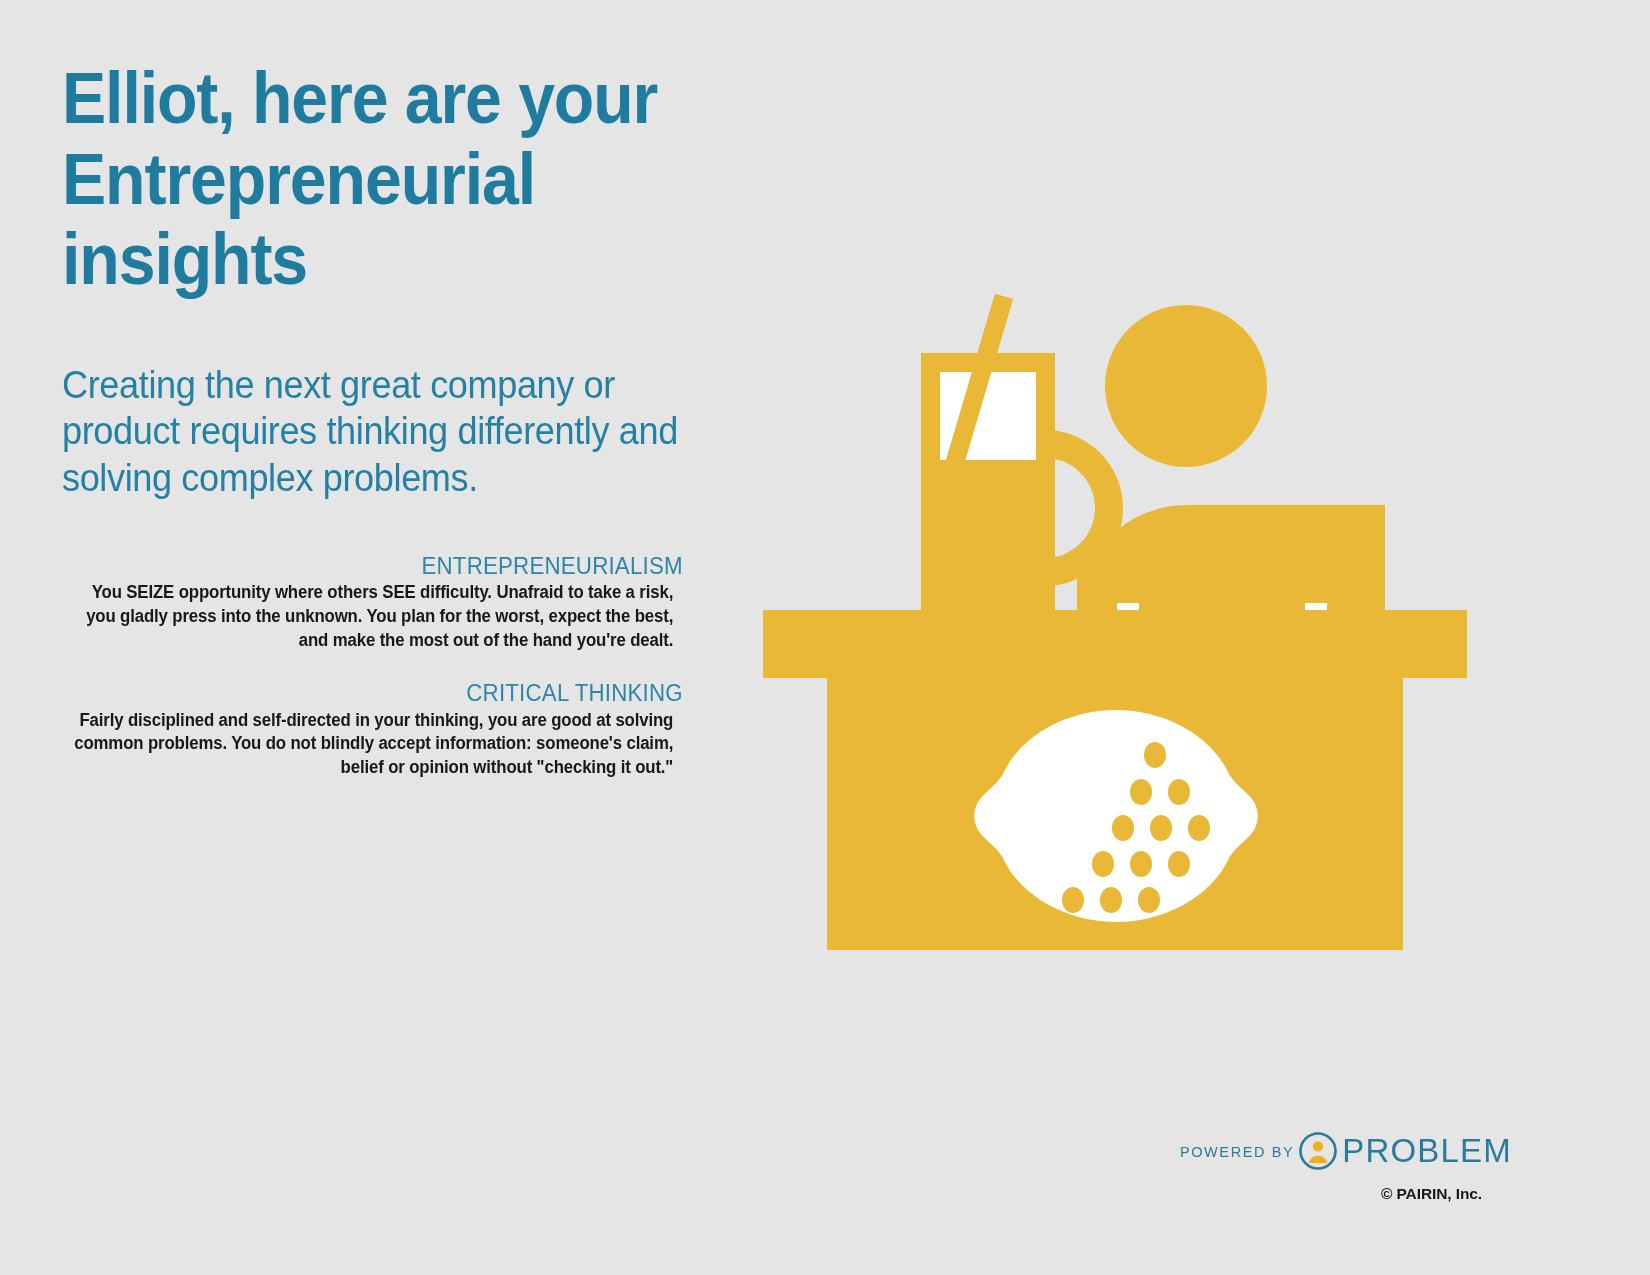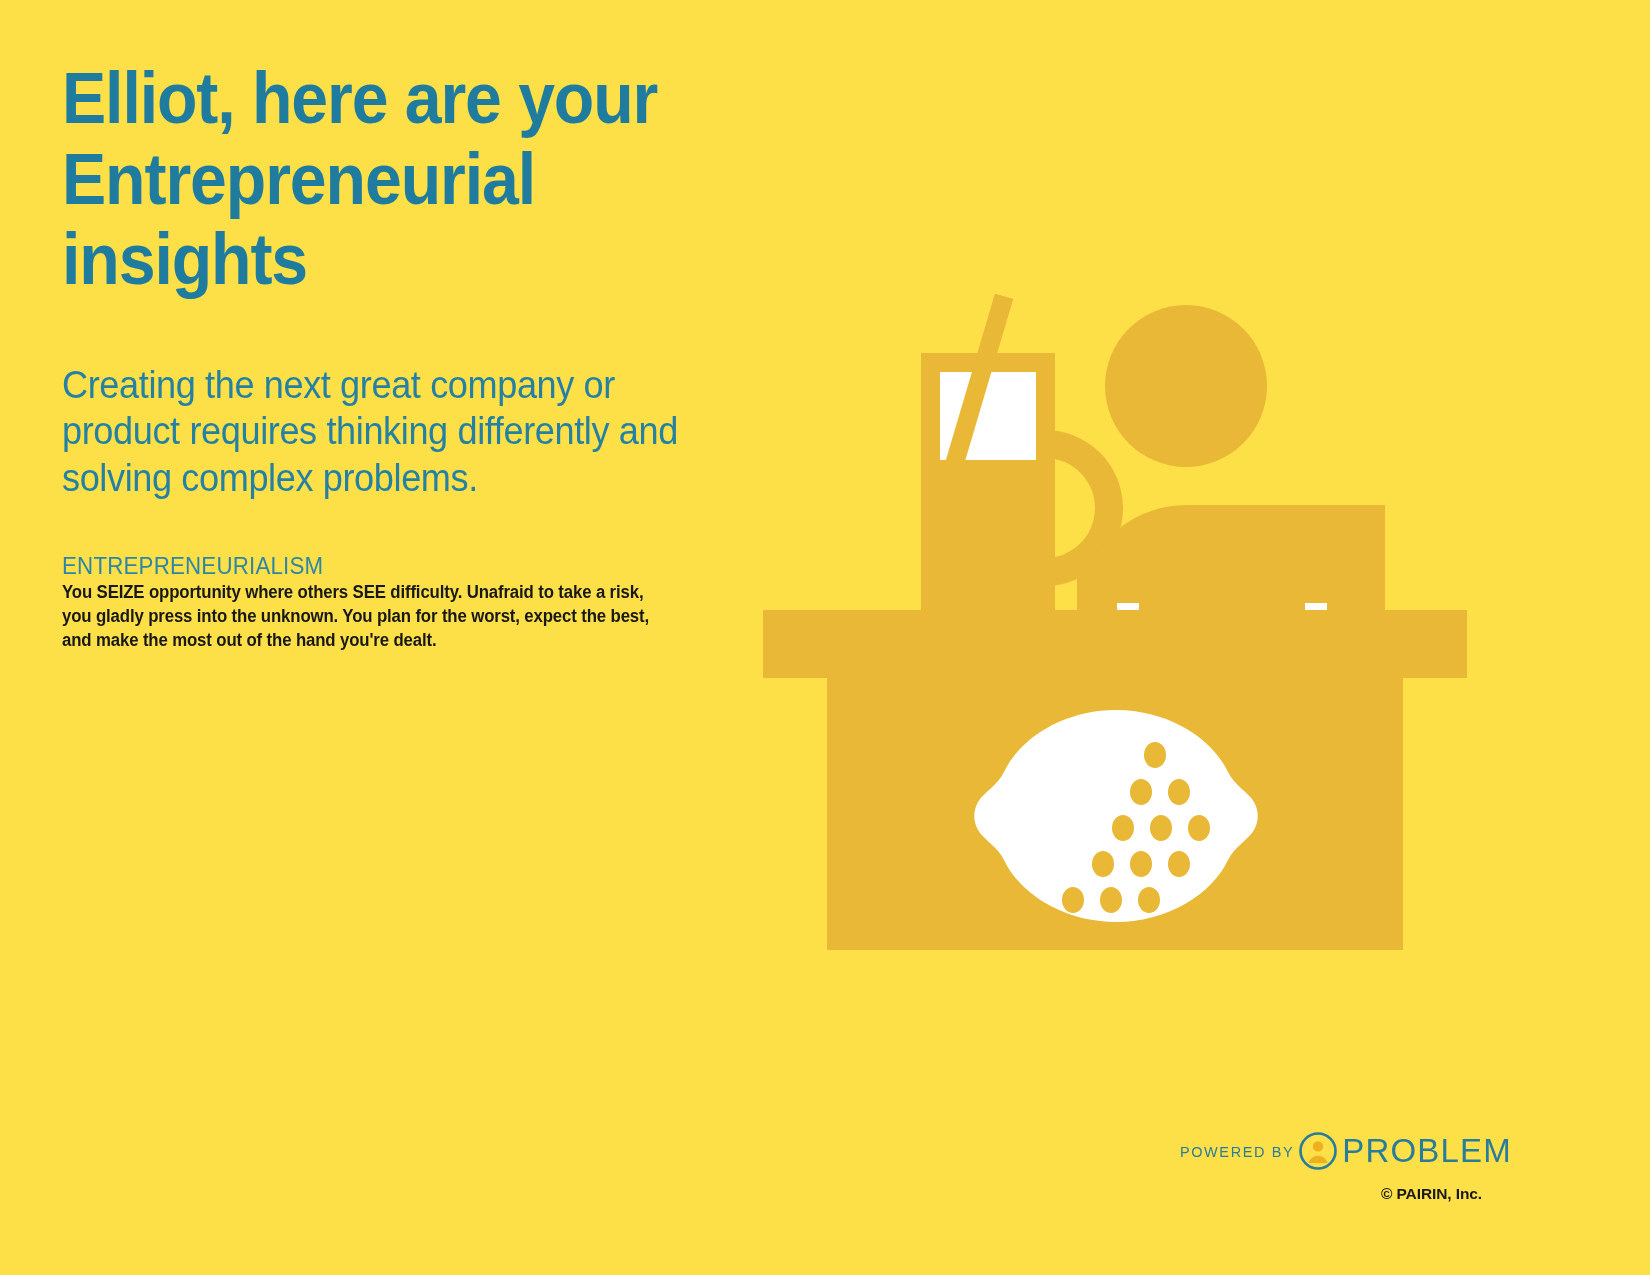--- a/index.html
+++ b/index.html
@@ -12,21 +12,21 @@
     height: 1275px;
     position: relative;
     overflow: hidden;
     font-family: "Liberation Sans", sans-serif;
     -webkit-font-smoothing: antialiased;
   }
 
   .page {
     position: absolute;
     inset: 0;
-    background: #fde047;
+    background: #e5e5e5;
   }
 
   
   .left-col {
     position: absolute;
     left: 62px;
     top: 58px;
     width: 700px;
   }
 
@@ -57,20 +57,21 @@
     max-width: 740px;
   }
 
   .sections {
     margin-top: 52px;
     width: 640px;
   }
 
   .section {
     margin-bottom: 28px;
+    text-align: right;
   }
   .section:last-child { margin-bottom: 0; }
 
   .section-title {
     color: #2C86A8;
     font-family: "Liberation Sans", sans-serif;
     font-weight: 400;
     font-size: 23px;
     letter-spacing: 0.2px;
     line-height: 1.15;
@@ -159,20 +160,24 @@
     <p class="subhead">Creating the next great company or product requires thinking differently and solving complex problems.</p>
 
     <div class="sections">
 
       <div class="section">
         <h2 class="section-title">ENTREPRENEURIALISM</h2>
         <p class="section-body">You SEIZE opportunity where others SEE difficulty. Unafraid to take a risk, you gladly press into the unknown. You plan for the worst, expect the best, and make the most out of the hand you're dealt.</p>
       </div>
 
 
+      <div class="section">
+        <h2 class="section-title">CRITICAL THINKING</h2>
+        <p class="section-body">Fairly disciplined and self-directed in your thinking, you are good at solving common problems. You do not blindly accept information: someone's claim, belief or opinion without "checking it out."</p>
+      </div>
 
 
 
     </div>
   </div>
 
   <div class="illustration">
     <svg viewBox="0 0 740 710" xmlns="http://www.w3.org/2000/svg" aria-hidden="true">
       <g fill="#E8B836">
 

